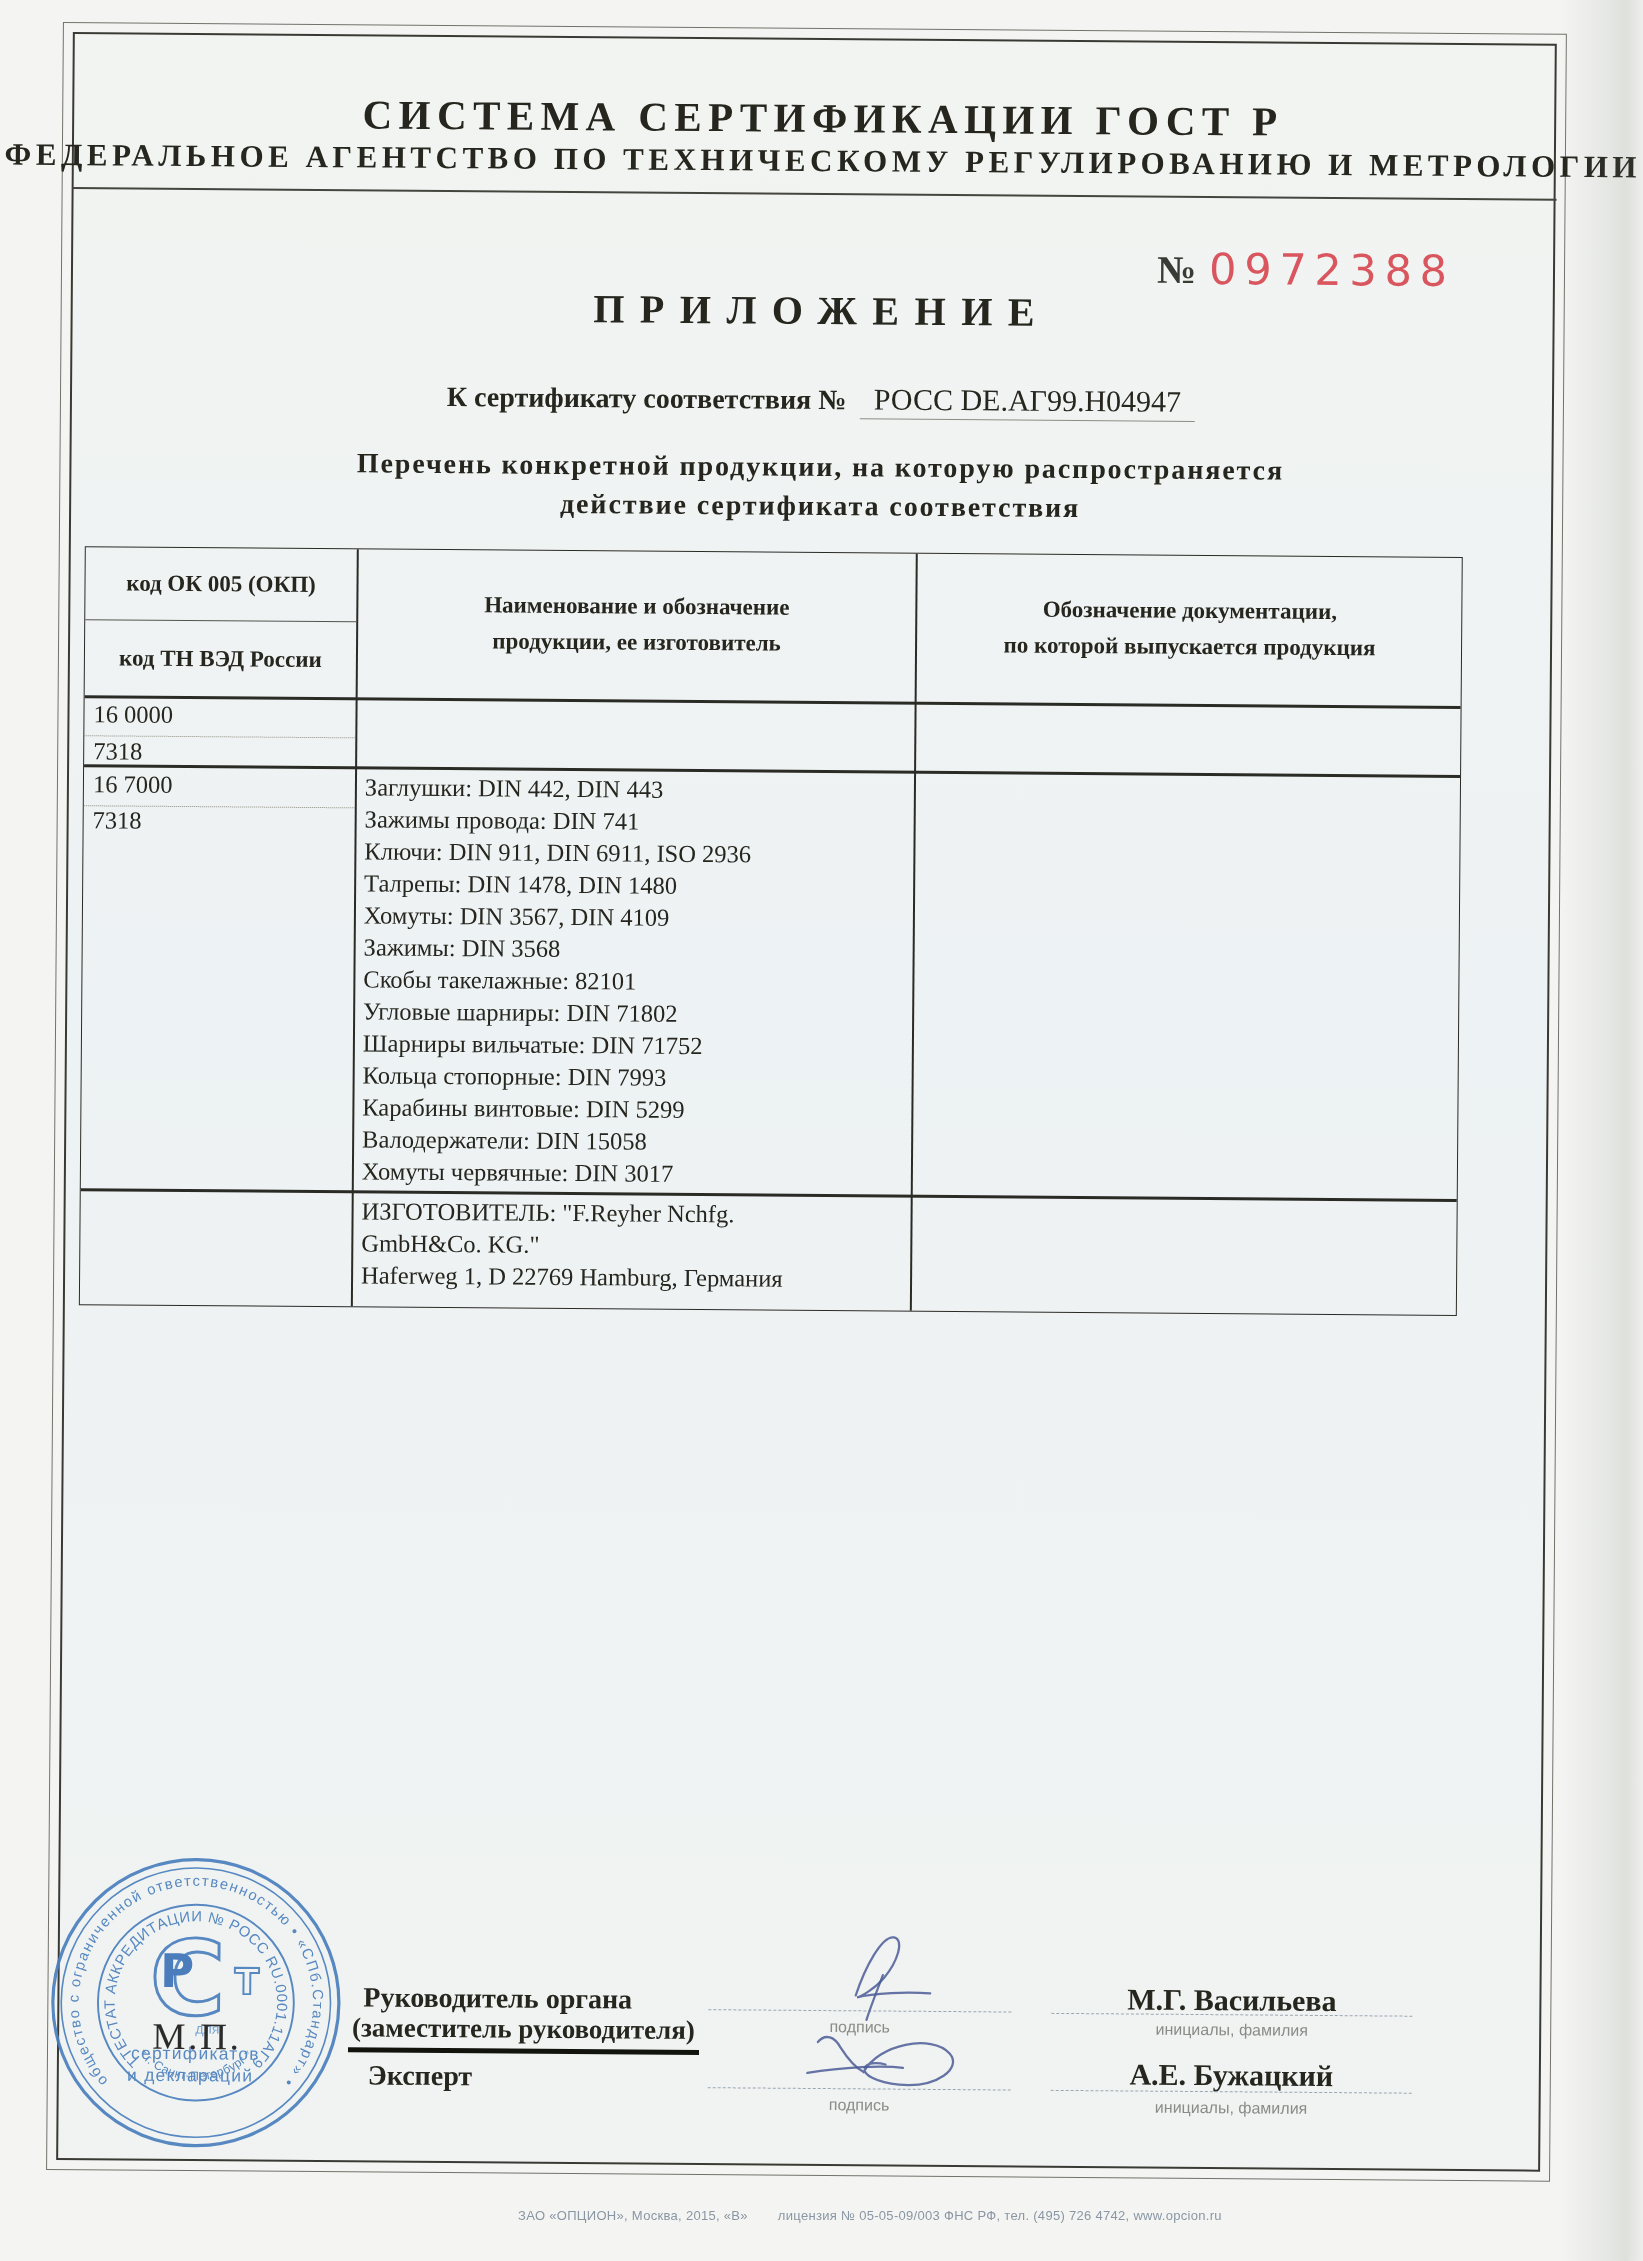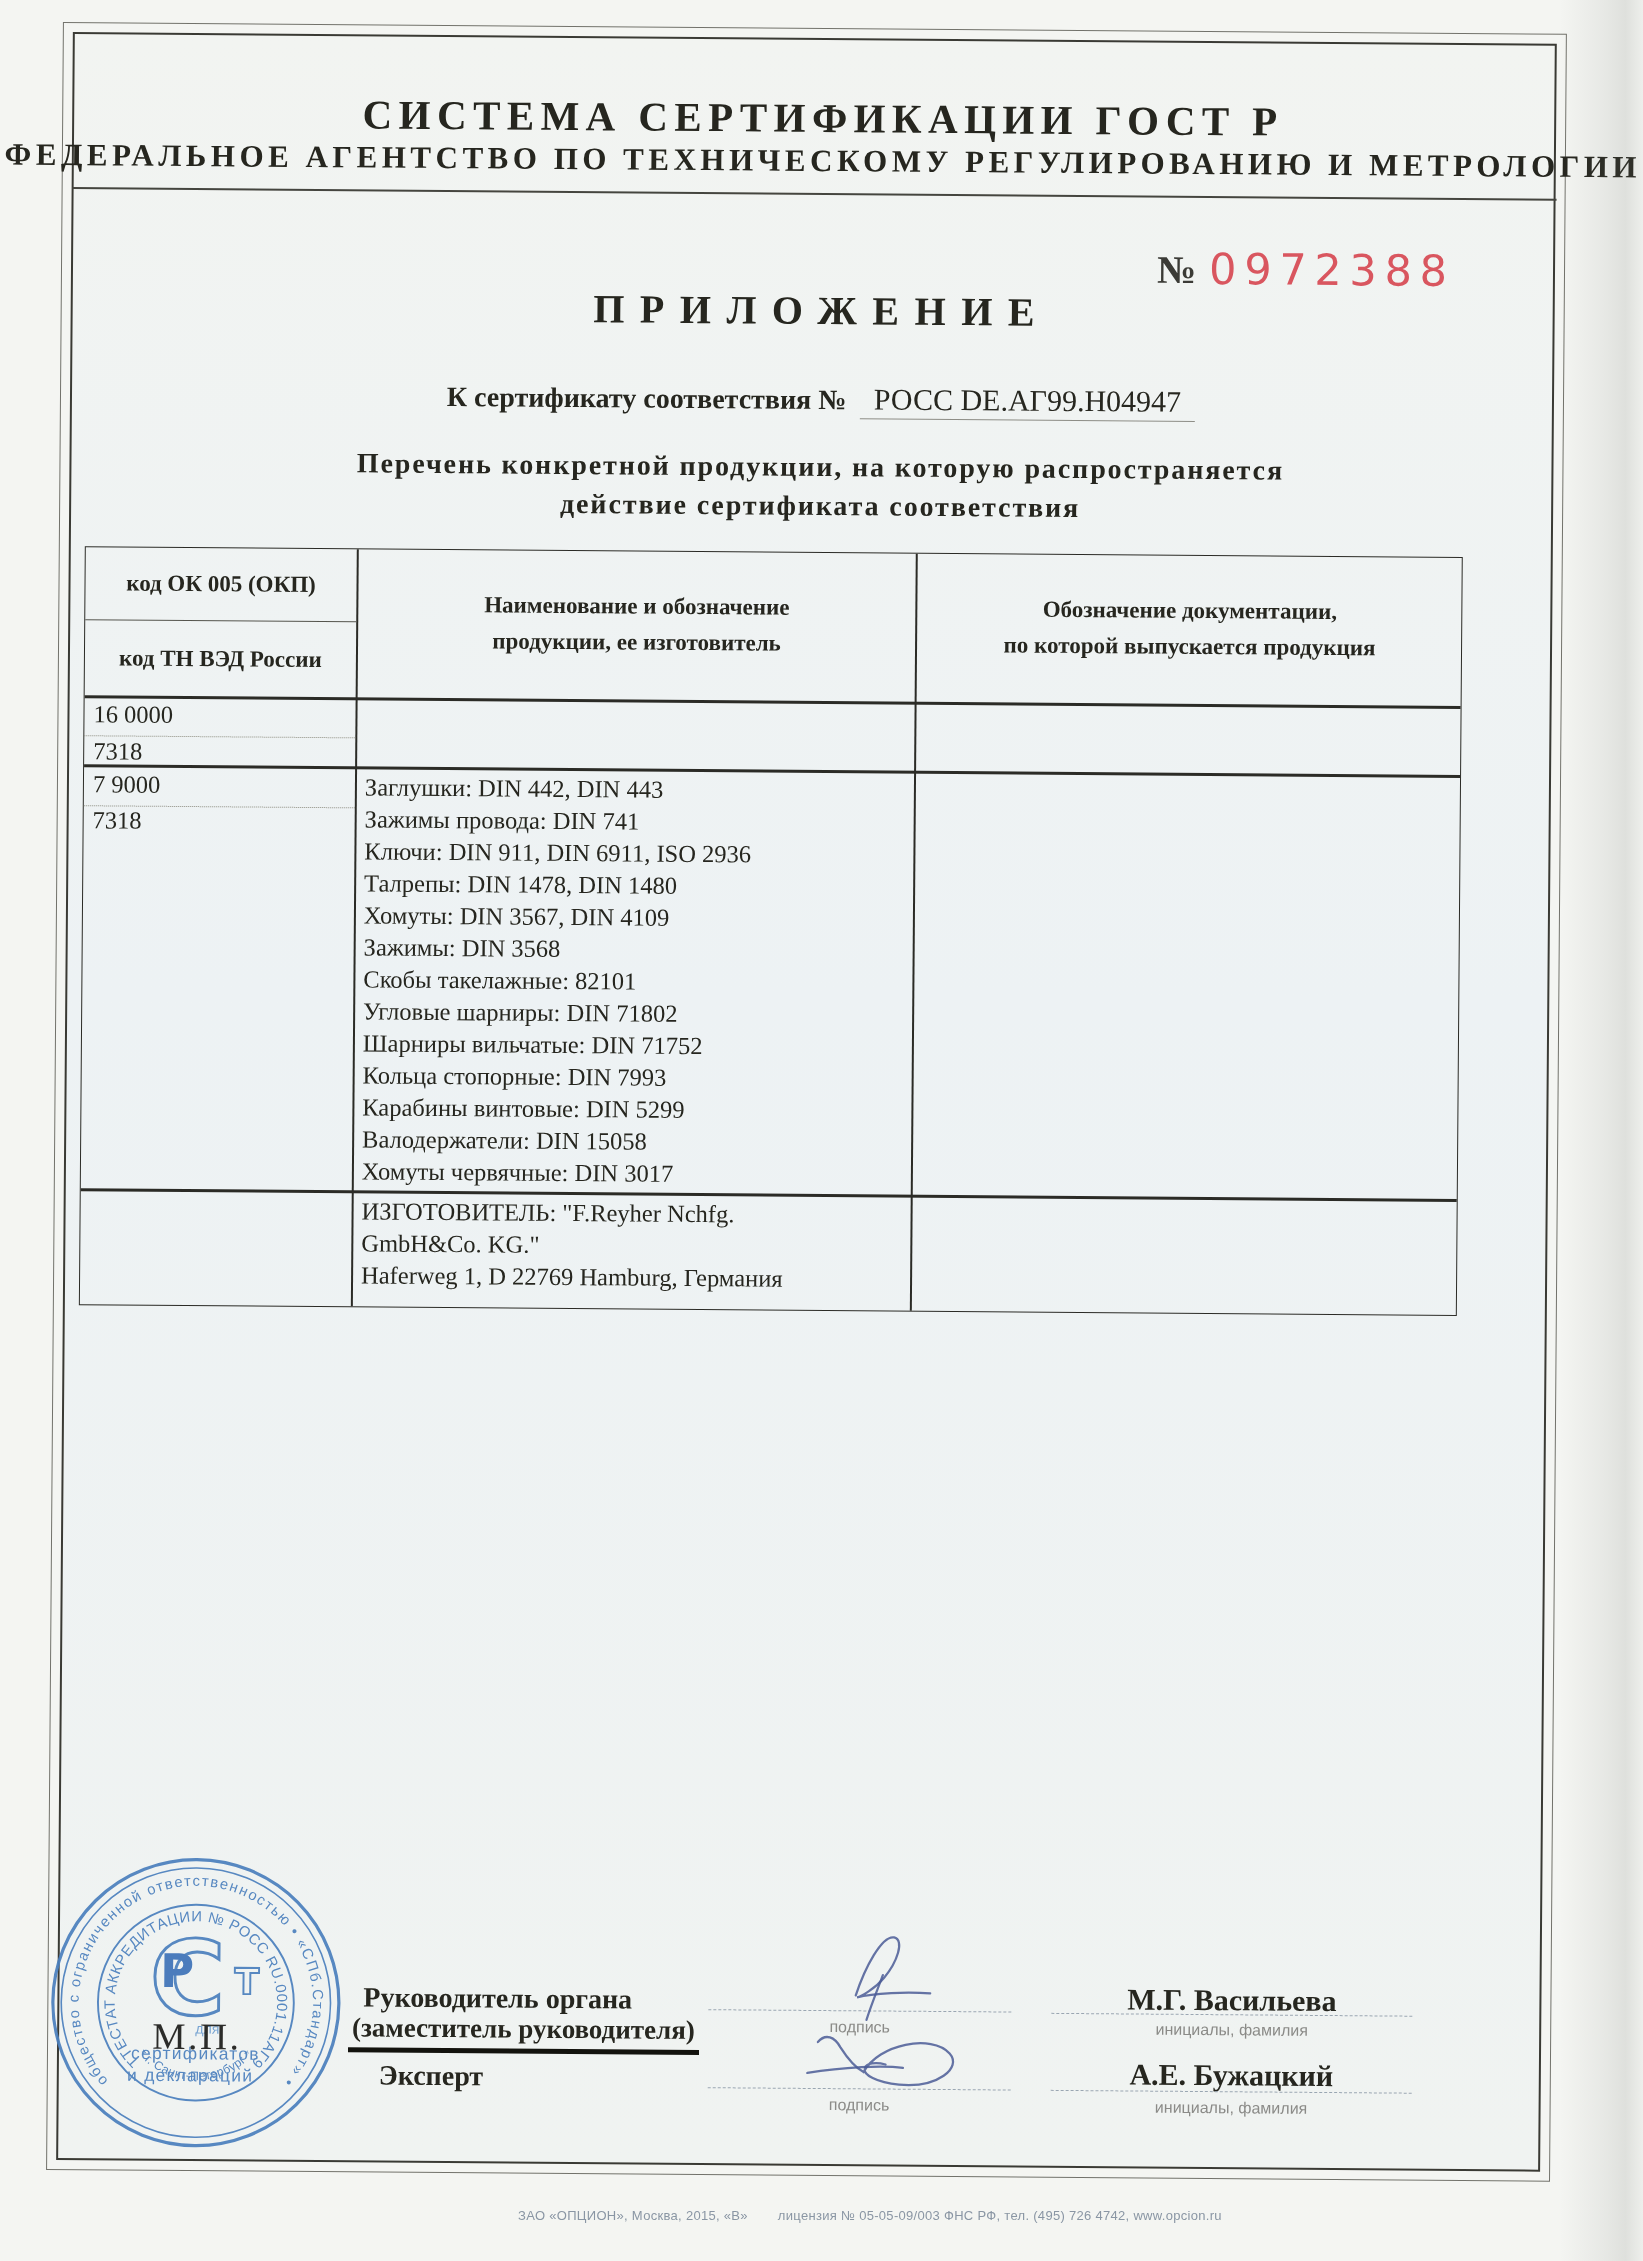--- a/index.html
+++ b/index.html
@@ -44,21 +44,21 @@
   .ptable .hl-col1{position:absolute;left:0;width:271px;height:1.3px;background:#55554e;}
   .th{position:absolute;font-weight:700;font-size:23px;text-align:center;line-height:36px;}
   .code{position:absolute;left:9px;font-size:24.5px;}
   .dotline{position:absolute;left:0;width:271px;border-top:1.9px dotted #8d8d81;}
   .plist{position:absolute;left:281px;top:222px;width:541px;font-size:24.5px;line-height:32px;}
   .mfr{position:absolute;left:281px;top:646px;width:554px;font-size:24.5px;line-height:32px;}
   
   .role1a{left:377px;top:1985px;font-weight:700;font-size:28px;}
   .role1b{left:362px;top:2016px;font-weight:700;font-size:27px;
     border-bottom:5.8px solid #13130e;padding:0 3.9px 3.9px 3.9px;}
-  .role2{left:393px;top:2063px;font-weight:700;font-size:28px;}
+  .role2{left:382px;top:2063px;font-weight:700;font-size:28px;}
   .sigline{position:absolute;width:303px;border-top:1.3px dashed #9aa6b2;}
   .smallcap{position:absolute;font-family:"Liberation Sans",sans-serif;font-size:16px;
     color:#8b8b88;text-align:center;width:303px;}
   .fio{position:absolute;width:361px;text-align:center;font-weight:600;font-size:30px;}
   .fioline{position:absolute;width:361px;border-top:1.3px dashed #9aa6b2;}
   .fiocap{position:absolute;font-family:"Liberation Sans",sans-serif;font-size:16px;
     color:#8b8b88;text-align:center;width:361px;}
   .ink{stroke:#4b5c96;stroke-width:3.5;fill:none;stroke-linecap:round;opacity:.85;}
   
   .footer{top:2208px;font-family:"Liberation Sans",sans-serif;font-size:13px;
@@ -110,21 +110,21 @@
     </div>
     <div class="th" style="left:832px;top:37px;width:545px;">
       <div>Обозначение документации,</div>
       <div>по которой выпускается продукция</div>
     </div>
 
     <div class="code" style="top:153px;text-align:right;">16 0000</div>
     <div class="dotline" style="top:188px;"></div>
     <div class="code" style="top:190px;">7318</div>
 
-    <div class="code" style="top:223px;">7 9000</div>
+    <div class="code" style="top:223px;">16 7000</div>
     <div class="dotline" style="top:258px;"></div>
     <div class="code" style="top:259px;">7318</div>
 
     <div class="plist">
       <div>Заглушки: DIN 442, DIN 443</div>
       <div>Зажимы провода: DIN 741</div>
       <div>Ключи: DIN 911, DIN 6911, ISO 2936</div>
       <div>Талрепы: DIN 1478, DIN 1480</div>
       <div>Хомуты: DIN 3567, DIN 4109</div>
       <div>Зажимы: DIN 3568</div>

